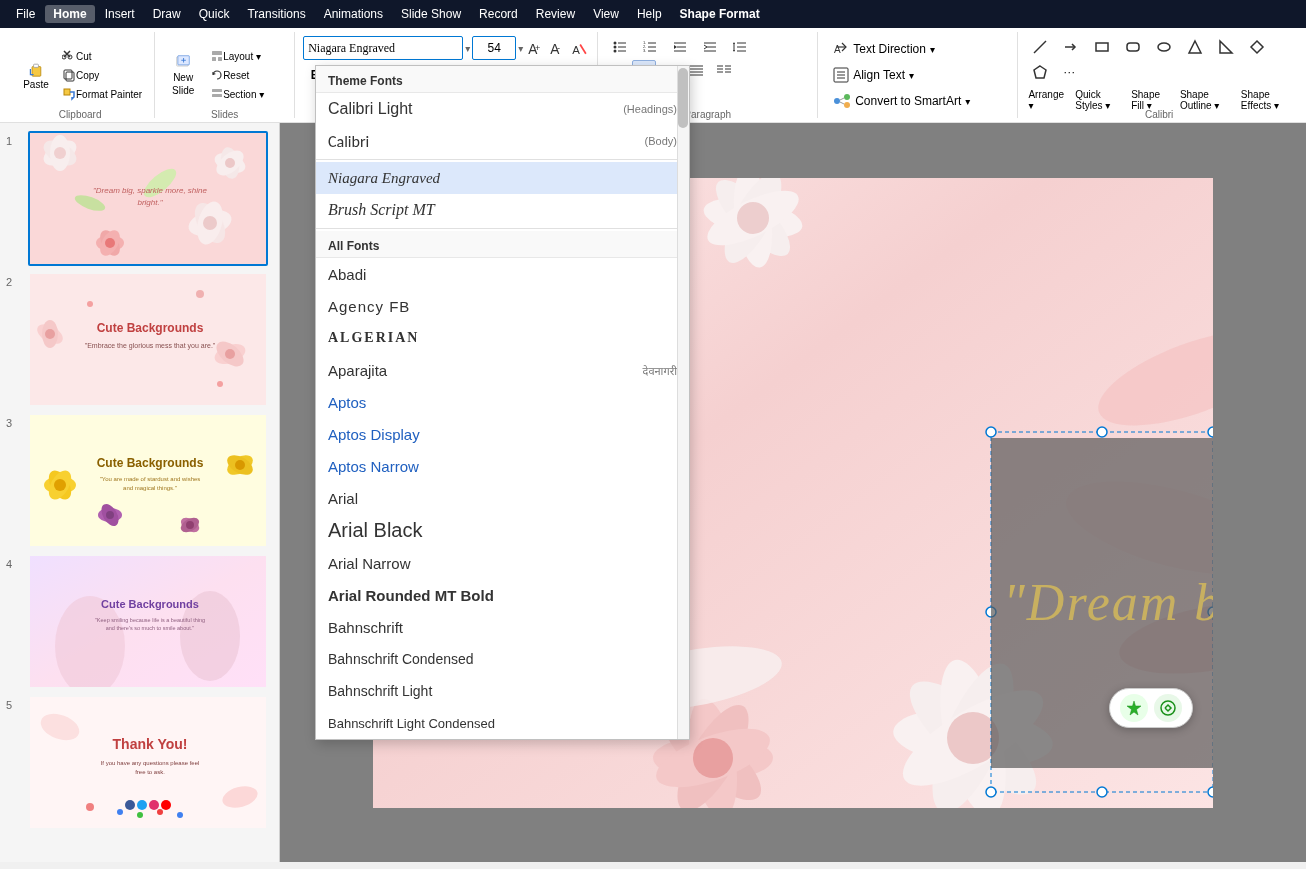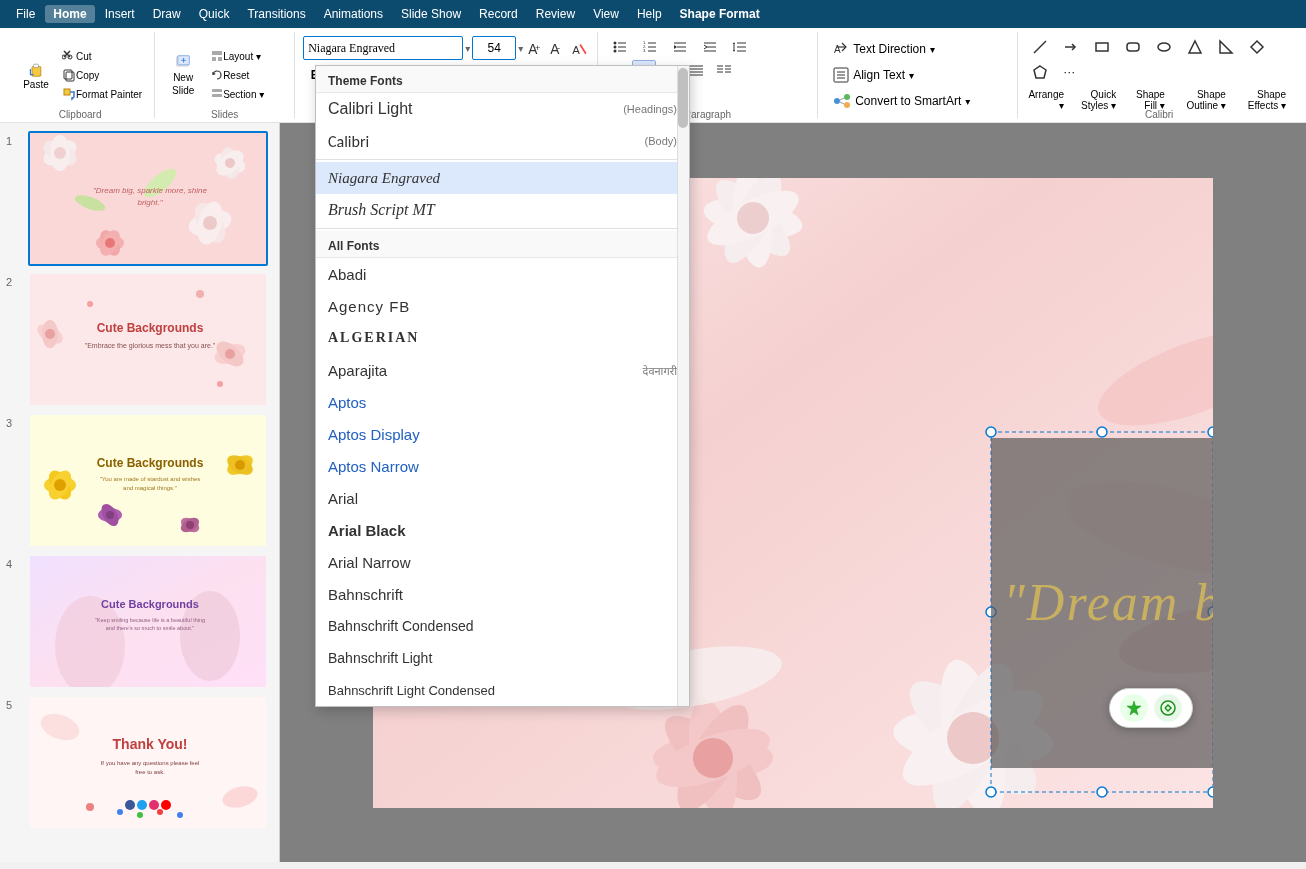--- a/index.html
+++ b/index.html
@@ -1,18 +1,18 @@
 <!DOCTYPE html>
 <html><head>
   <meta charset="utf-8">
   <style>
     * { box-sizing: border-box; margin: 0; padding: 0; }
     body { font-family: 'Segoe UI', Arial, sans-serif; font-size: 13px; background: #f0f0f0; overflow: hidden; width: 1306px; height: 869px; }
 
-    .menu-bar { display: flex; align-items: center; background: #0c4a6e; height: 28px; padding: 0 8px; gap: 2px; }
+    .menu-bar { display: flex; align-items: center; background: #0f172a; height: 28px; padding: 0 8px; gap: 2px; }
     .menu-item { color: #fff; font-size: 12px; padding: 2px 8px; cursor: pointer; border-radius: 3px; }
     .menu-item.active { background: rgba(255,255,255,0.3); font-weight: 600; }
     .shape-format { color: #fff; font-size: 12px; padding: 2px 8px; font-weight: 600; }
 
     .toolbar { display: flex; align-items: stretch; background: #fff; padding: 4px 6px 4px 6px; gap: 0; min-height: 90px; border-bottom: 1px solid #e0e0e0; }
 
     .toolbar-group { display: flex; flex-direction: column; align-items: flex-start; padding: 0 8px; border-right: 1px solid #e0e0e0; position: relative; }
     .toolbar-group:last-child { border-right: none; }
     .toolbar-group-label { font-size: 10px; color: #666; position: absolute; bottom: 2px; left: 0; right: 0; text-align: center; }
 
@@ -70,21 +70,21 @@
     .font-niagara { font-family: 'Georgia', serif; font-style: italic; font-size: 15px; }
     .font-brush { font-family: 'Georgia', serif; font-style: italic; font-size: 15px; }
     .font-abadi { font-family: Arial, sans-serif; font-size: 15px; }
     .font-agency { font-family: 'Impact', sans-serif; font-size: 15px; letter-spacing: 1px; }
     .font-algerian { font-family: serif; font-size: 14px; font-weight: bold; letter-spacing: 2px; text-transform: uppercase; }
     .font-aparajita { font-size: 15px; }
     .font-aptos { color: #2060c0; font-size: 15px; }
     .font-aptos-display { color: #2060c0; font-size: 15px; }
     .font-aptos-narrow { color: #2060c0; font-size: 15px; }
     .font-arial { font-family: Arial, sans-serif; font-size: 15px; }
-    .font-arial-black { font-family: Arial, sans-serif; font-weight: 700; font-size: 15px; }
+    .font-arial-black { font-family: Arial, sans-serif; font-weight: 400; font-size: 20px; }
     .font-arial-narrow { font-family: 'Arial Narrow', Arial, sans-serif; font-size: 15px; }
     .font-arial-rounded { font-family: Arial, sans-serif; font-weight: bold; font-size: 15px; }
     .font-bahnschrift { font-size: 15px; }
     .font-bahnschrift-condensed { font-size: 14px; }
     .font-bahnschrift-light { font-size: 14px; font-weight: 300; }
     .font-bahnschrift-light-condensed { font-size: 13px; font-weight: 300; }
 
     .divider-line { height: 1px; background: #e0e0e0; margin: 2px 0; }
     .text-dir-btn { display: flex; align-items: center; gap: 4px; font-size: 12px; padding: 2px 6px; cursor: pointer; border: 1px solid transparent; border-radius: 3px; height: 22px; }
 
@@ -415,21 +415,21 @@
             <polygon points="8,2 14,8 8,14 2,8" fill="none" stroke="#333" stroke-width="1.5"></polygon>
           </svg>
       </div>
       <div class="tb-btn" style="min-width:22px;min-height:22px">
         <svg width="16" height="16" viewBox="0 0 16 16">
             <polygon points="8,2 14,6 12,14 4,14 2,6" fill="none" stroke="#333" stroke-width="1.5"></polygon>
           </svg>
       </div>
       <div class="tb-btn" style="min-width:22px;min-height:22px">···</div>
     </div>
-    <div style="display:flex;gap:3px;margin-top:3px;text-align:right;">
+    <div style="display:flex;gap:3px;margin-top:3px;">
       <div class="tb-btn" style="font-size:10px">Arrange ▾</div>
       <div class="tb-btn" style="font-size:10px">Quick Styles ▾</div>
       <div class="tb-btn" style="font-size:10px">Shape Fill ▾</div>
       <div class="tb-btn" style="font-size:10px">Shape Outline ▾</div>
       <div class="tb-btn" style="font-size:10px">Shape Effects ▾</div>
     </div>
     <span class="toolbar-group-label" style="bottom:-2px">Calibri</span>
   </div>
 
 </div>
@@ -732,20 +732,23 @@
     <div class="dropdown-font-item">
       <span class="font-arial font-name">Arial</span>
     </div>
     <div class="dropdown-font-item">
       <span class="font-arial-black font-name">Arial Black</span>
     </div>
     <div class="dropdown-font-item">
       <span class="font-arial-narrow font-name">Arial Narrow</span>
     </div>
     <div class="dropdown-font-item">
+      <span class="font-arial-rounded font-name">Arial Rounded MT Bold</span>
+    </div>
+    <div class="dropdown-font-item">
       <span class="font-bahnschrift font-name">Bahnschrift</span>
     </div>
     <div class="dropdown-font-item">
       <span class="font-bahnschrift-condensed font-name">Bahnschrift Condensed</span>
     </div>
     <div class="dropdown-font-item">
       <span class="font-bahnschrift-light font-name">Bahnschrift Light</span>
     </div>
     <div class="dropdown-font-item">
       <span class="font-bahnschrift-light-condensed font-name">Bahnschrift Light Condensed</span>

